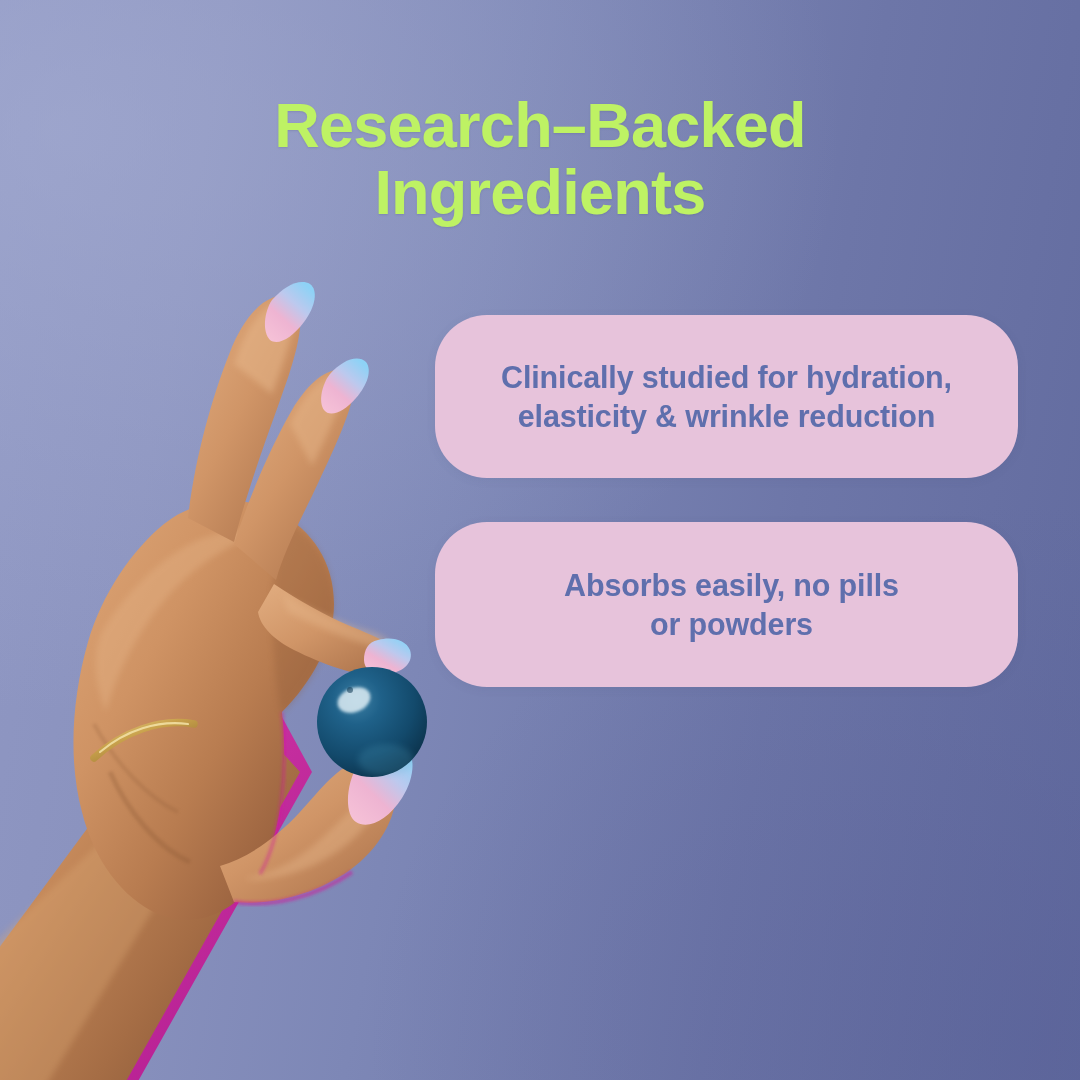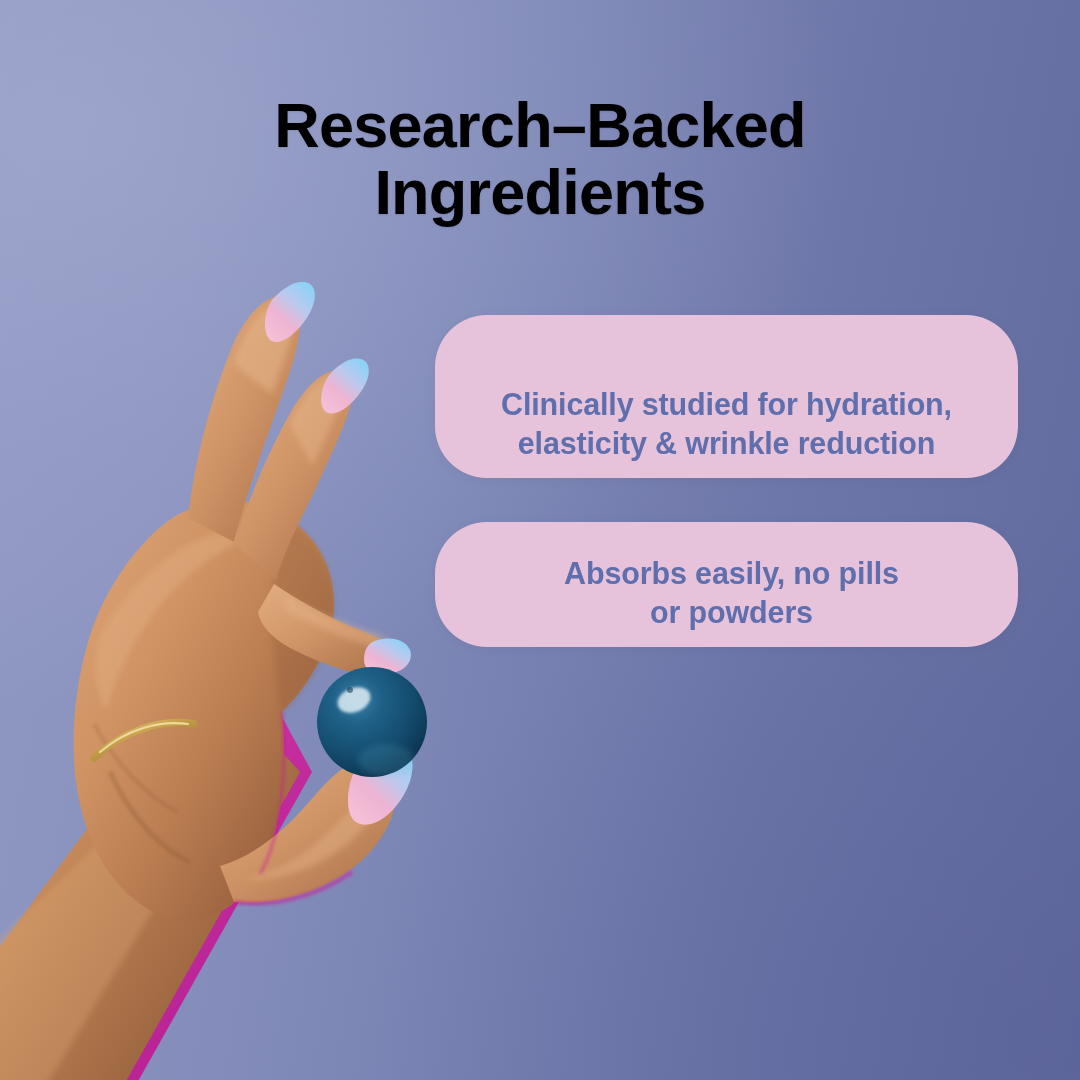--- a/index.html
+++ b/index.html
@@ -37,21 +37,21 @@
       radial-gradient(100% 80% at 96% 96%, rgba(86,94,150,0.45) 0%, rgba(86,94,150,0) 62%);
   }
 
   
   .title {
     position: absolute;
     left: 0;
     right: 0;
     top: 92px;
     text-align: center;
-    color: #000000;
+    color: #bef264;
     font-size: 63px;
     font-weight: 700;
     line-height: 1.06;
     letter-spacing: -0.012em;
     text-shadow: 0 1px 2px rgba(60,66,105,0.18);
     white-space: pre-line;
   }
 
   
   .hand-wrap {
@@ -68,30 +68,30 @@
     position: absolute;
     left: 435px;
     top: 315px;
     width: 583px;
   }
   .card {
     background: #e7c3db;
     border-radius: 52px;
     box-sizing: border-box;
     display: flex;
-    align-items: flex-end;
+    align-items: center;
     justify-content: center;
     text-align: center;
     padding: 16px 34px;
     margin-bottom: 44px;
     box-shadow: 0 2px 10px rgba(70,76,118,0.10);
   }
   .card:last-child { margin-bottom: 0; }
   .card-1 { height: 163px; }
-  .card-2 { height: 125px; padding-left: 44px; }
+  .card-2 { height: 165px; padding-left: 44px; }
   .card-3 { height: 161px; }
   .card-text {
     color: #5f6fad;
     font-size: 30.5px;
     font-weight: 700;
     line-height: 1.26;
     letter-spacing: -0.005em;
     white-space: pre-line;
   }
 </style>

